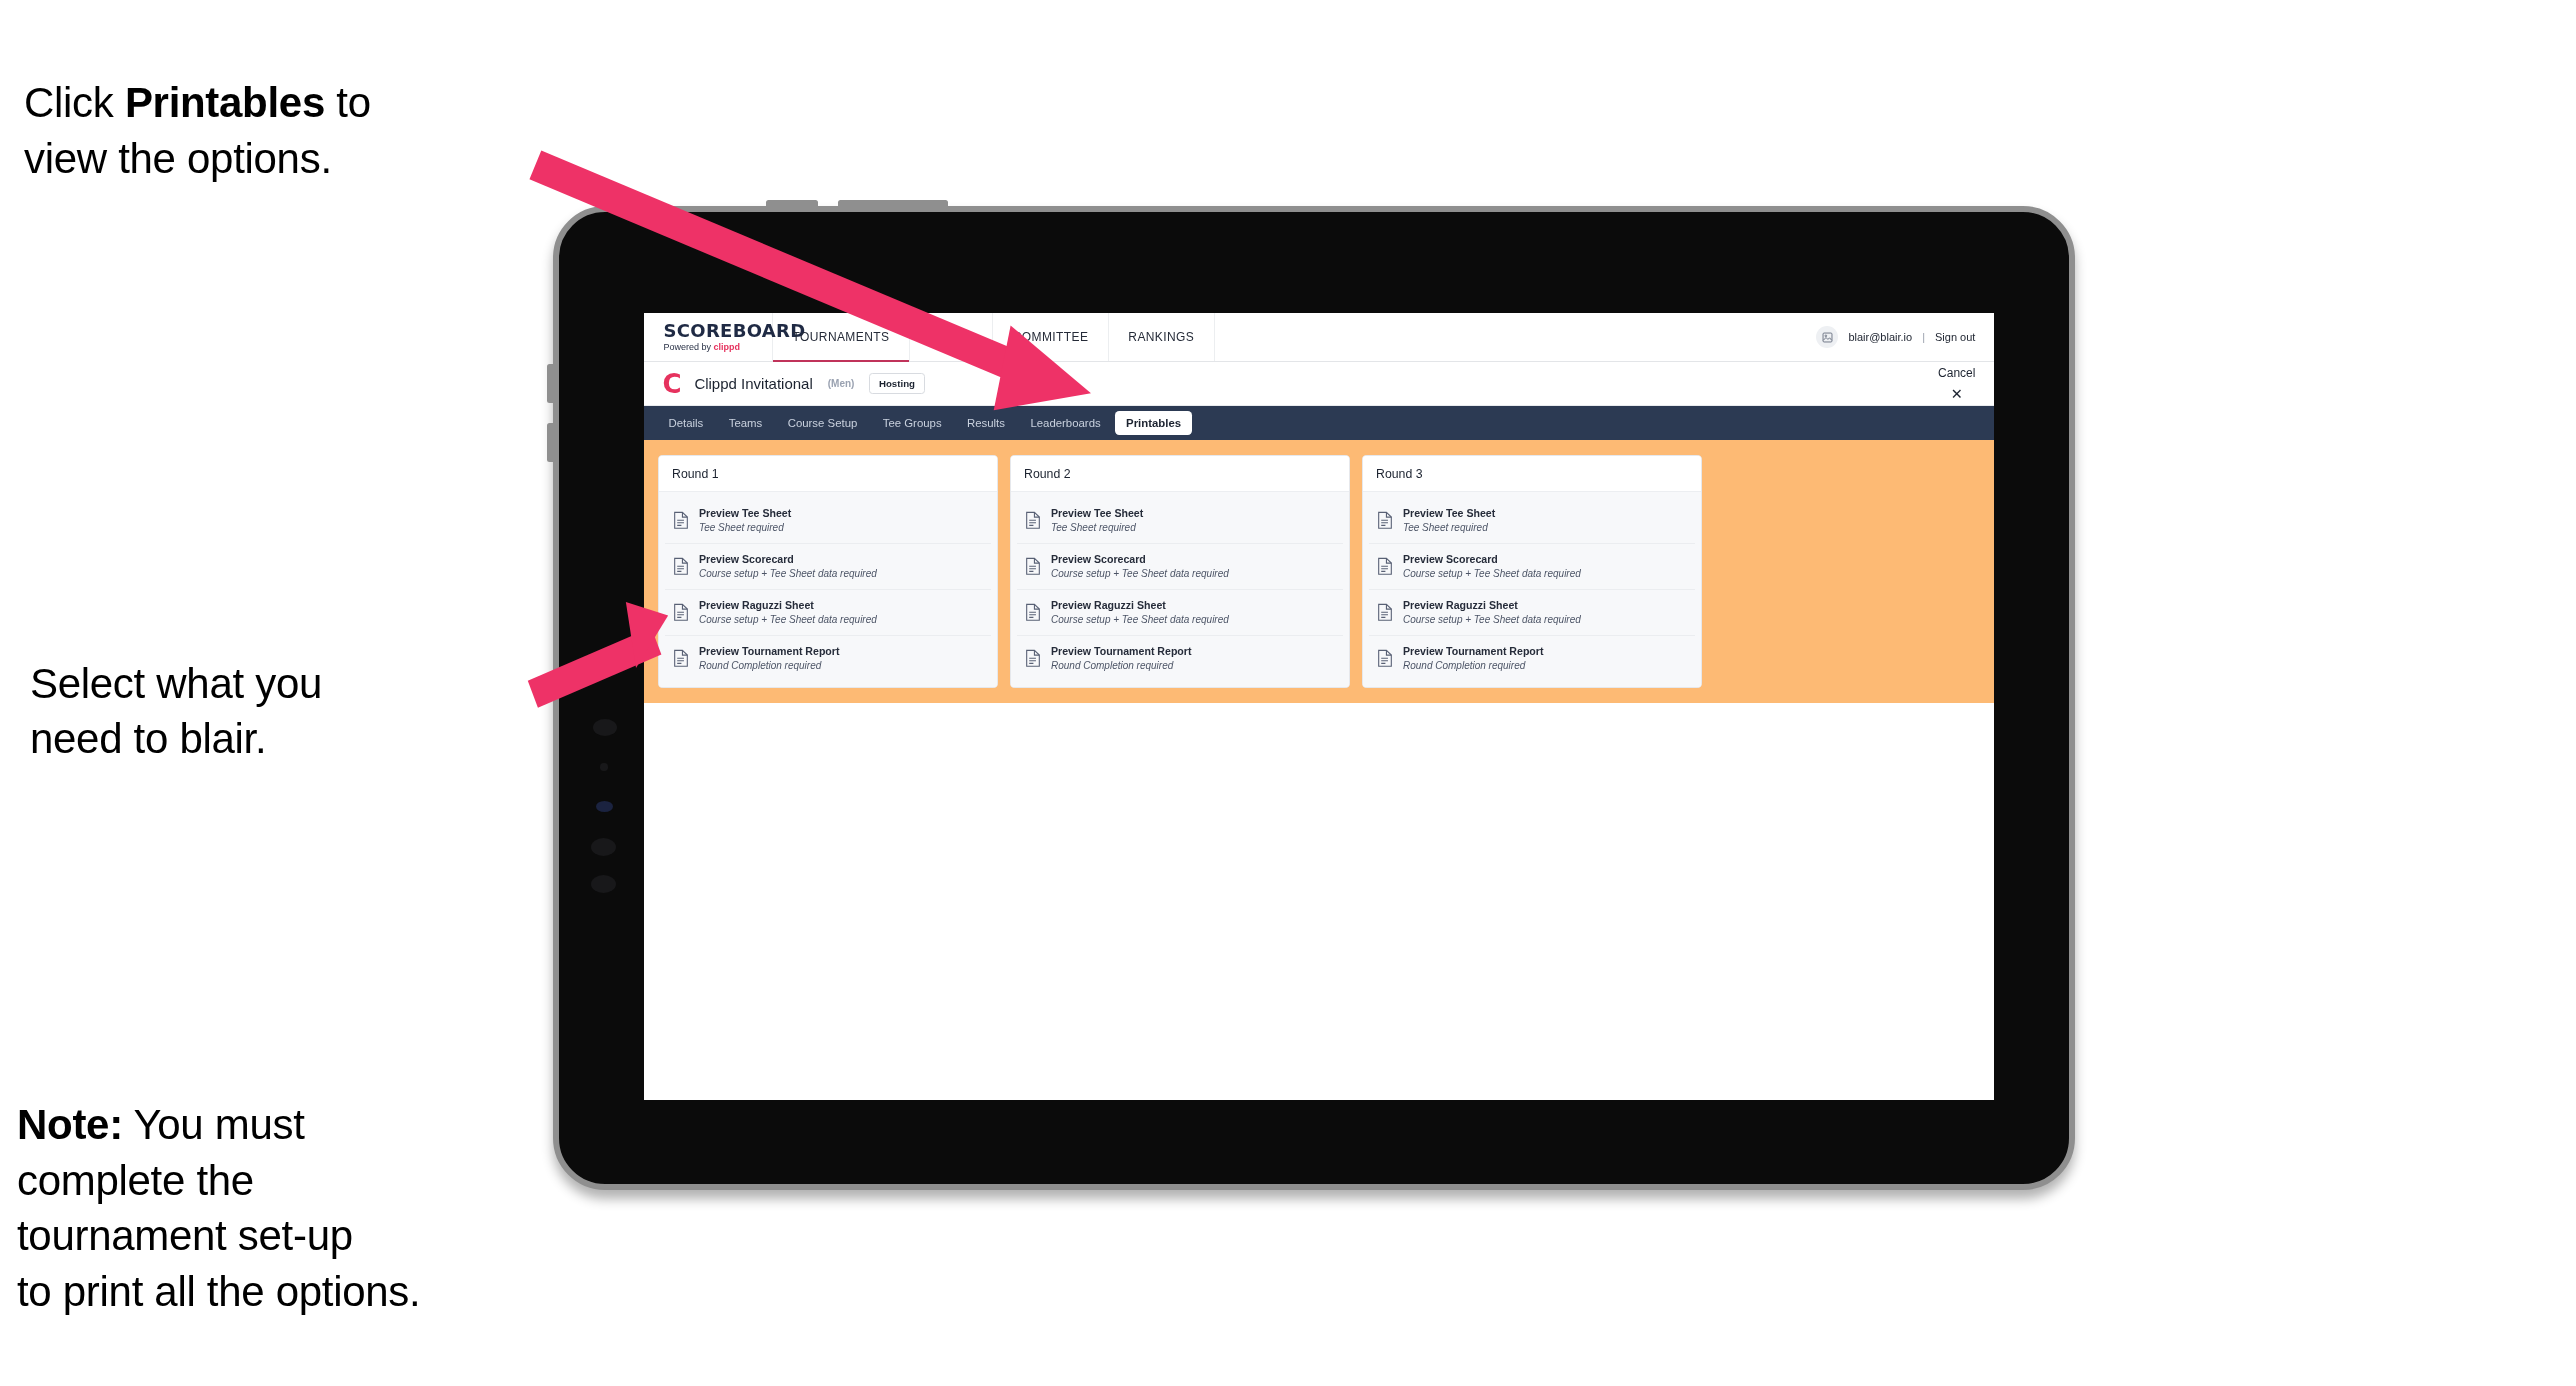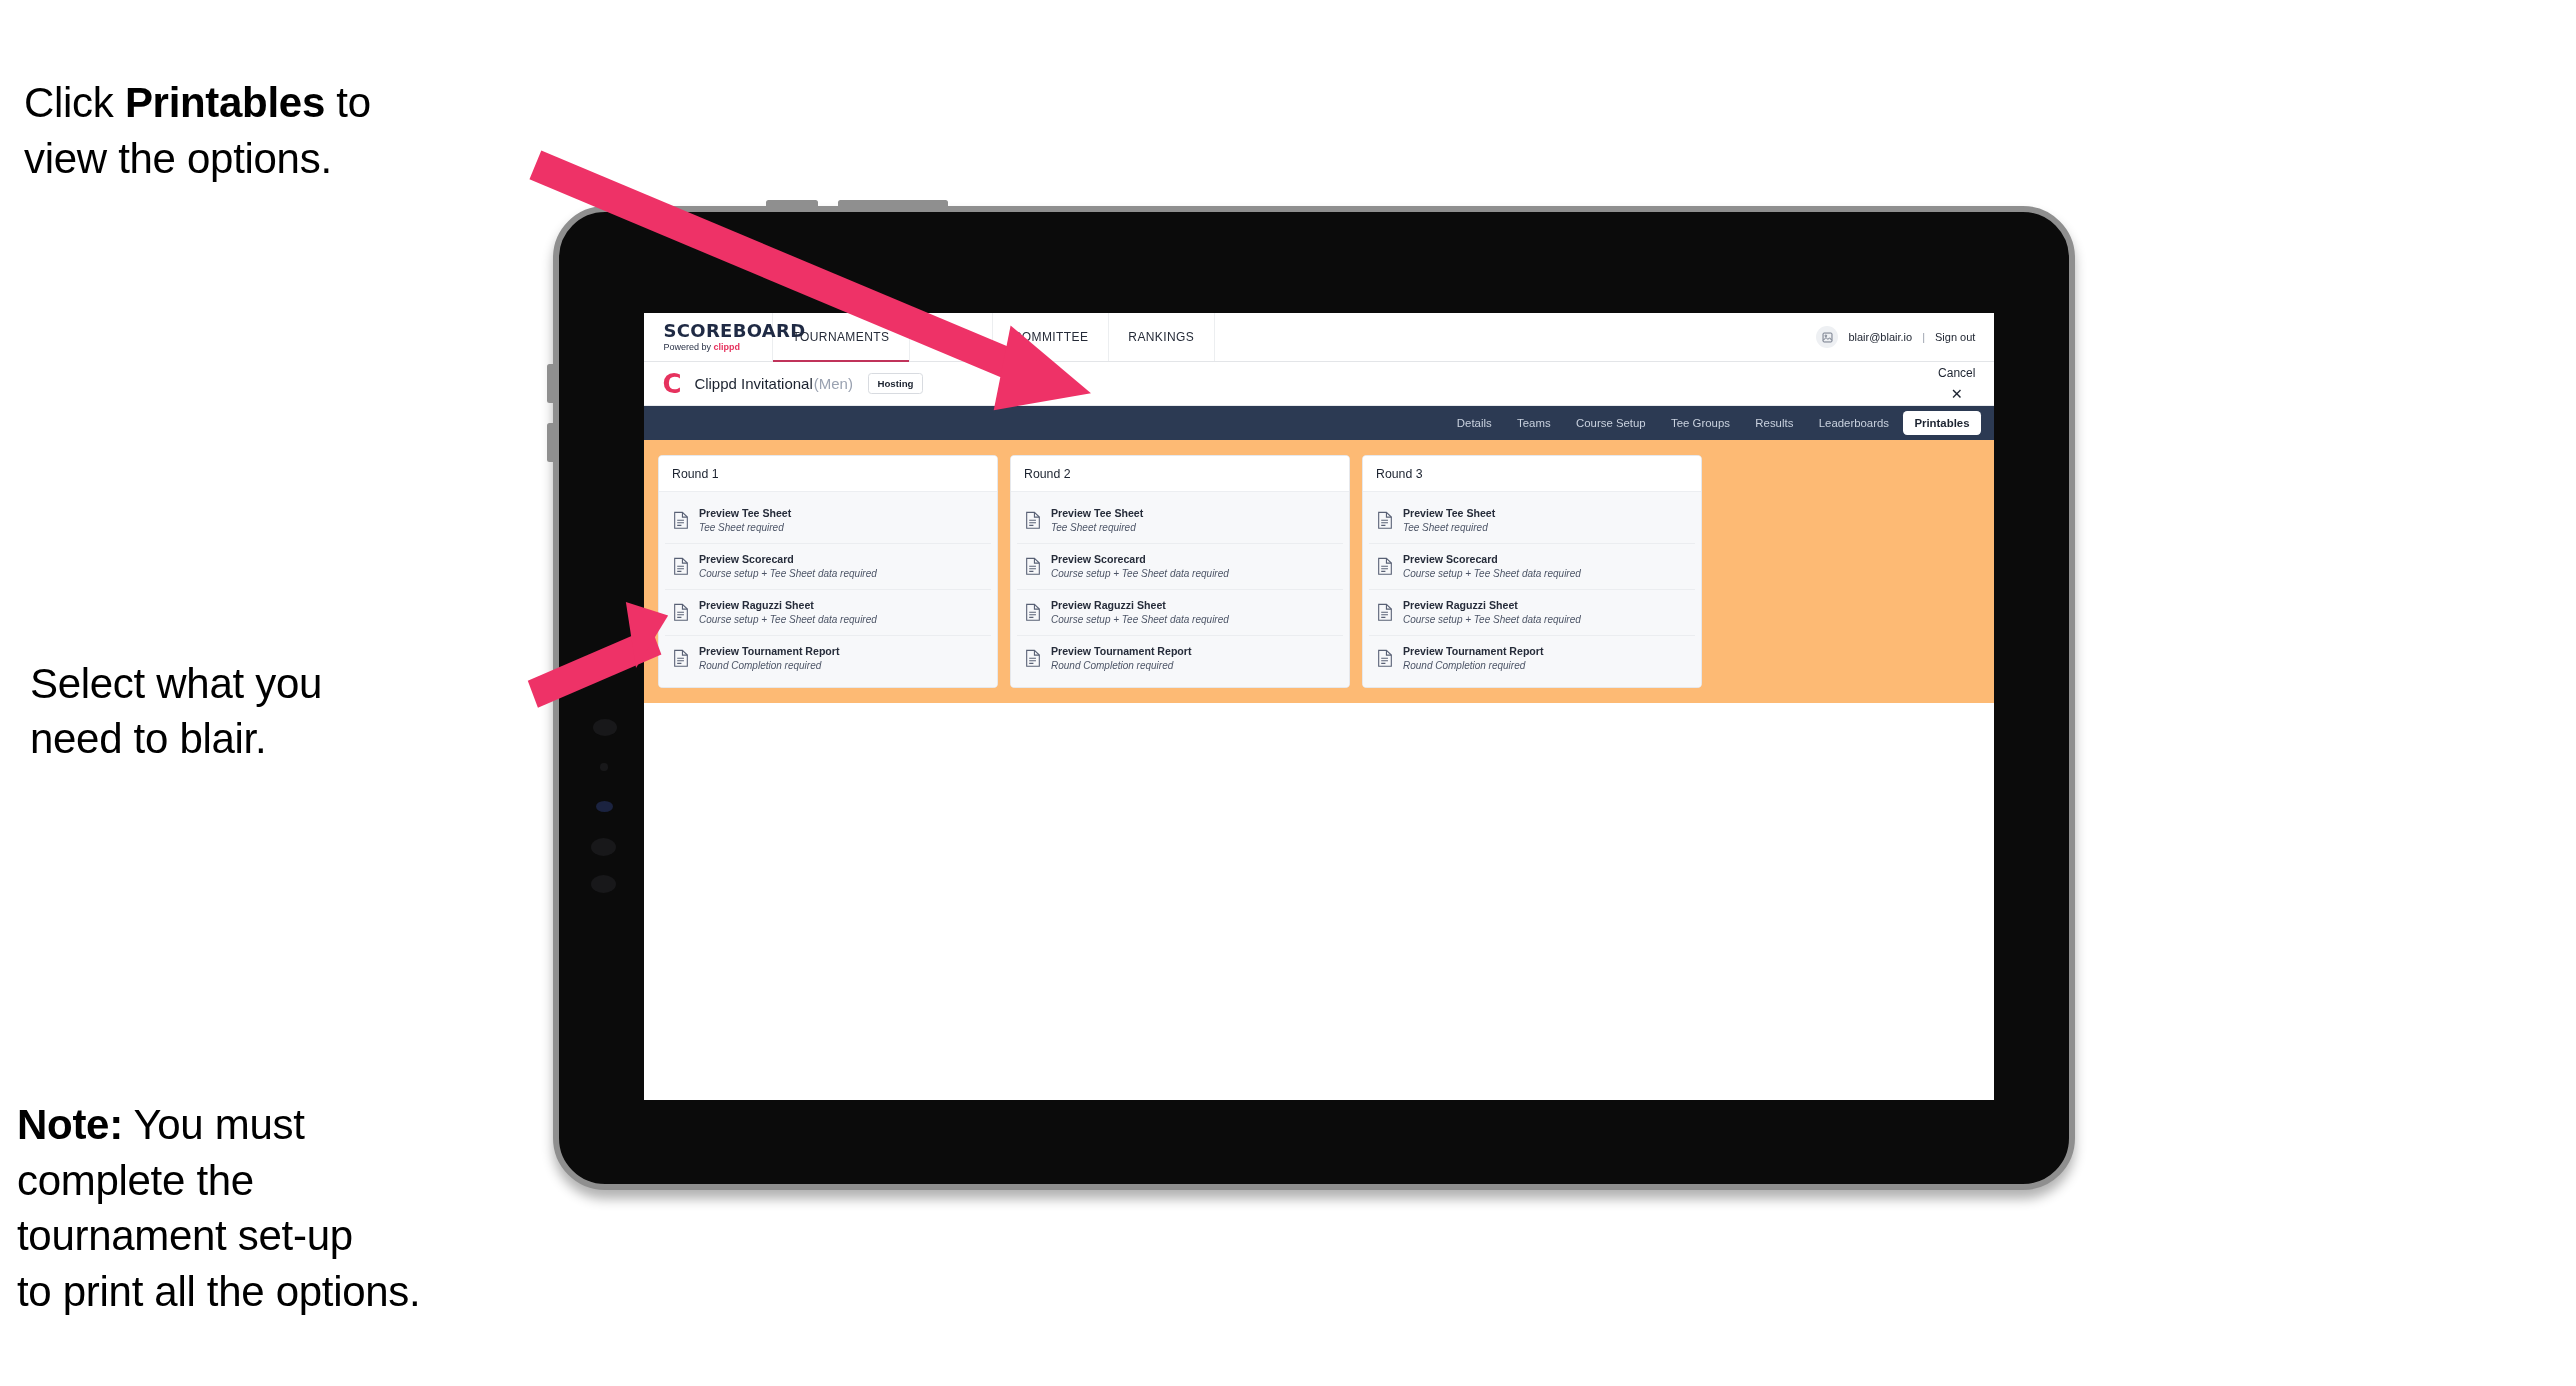--- a/index.html
+++ b/index.html
@@ -132,21 +132,21 @@
     display: flex; align-items: center;
     padding: 0 18.6px;
     border-bottom: 0.8px solid #e9ebee;
   }
   #clogo {
     font-size: 26px; font-weight: 700; color: #e6325e;
     line-height: 1; margin-right: 12.7px;
     font-family: "DejaVu Sans", sans-serif;
   }
   #tour-name { font-size: 15px; color: #1c2330; }
-  #tour-cat { font-size: 15px; color: #9aa2b1; margin-left: 1px; }
+  #tour-cat { font-size: 10px; color: #9aa2b1; margin-left: 15px; font-weight: bold; }
   #hosting-badge {
     margin-left: 15px;
     border: 0.8px solid #d8dbe0;
     border-radius: 3.4px;
     padding: 4.2px 8.5px;
     font-size: 9.7px; font-weight: 700; color: #1c2330;
     background: #fff;
   }
   #cancel-btn {
     margin-left: auto;
@@ -157,21 +157,20 @@
   }
   #cancel-x { font-size: 14.4px; line-height: 1; }
 
   
   #tabstrip {
     height: 34px;
     background: #2c3a53;
     display: flex; align-items: center;
     padding: 0 13.5px;
     gap: 3.4px;
-    justify-content: flex-end;
   }
   .tab {
     font-size: 11.4px;
     color: #c9d1de;
     padding: 6px 11px;
     border-radius: 4.2px;
     cursor: pointer;
     white-space: nowrap;
   }
   .tab.active {

